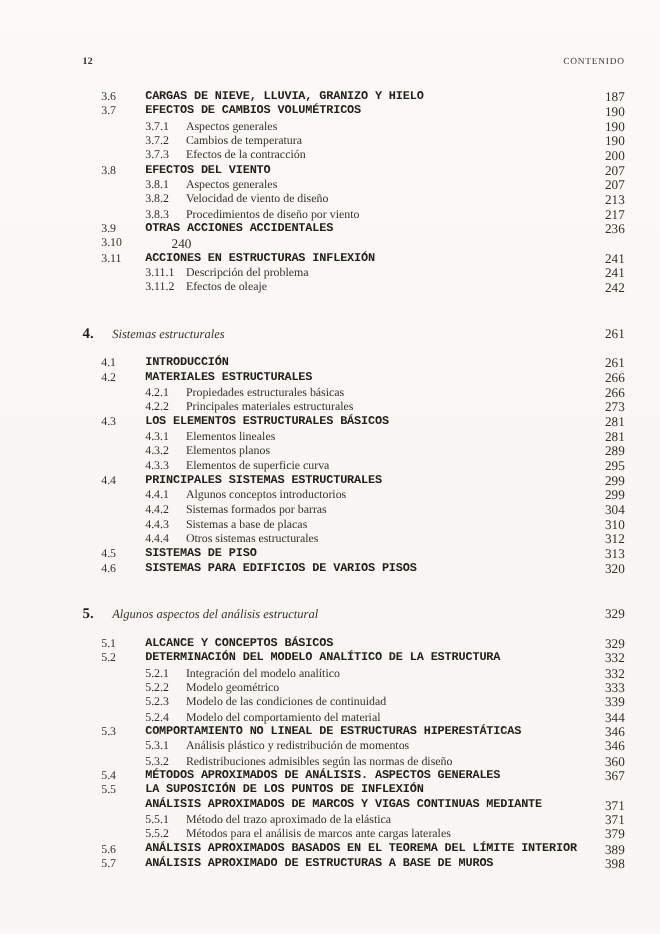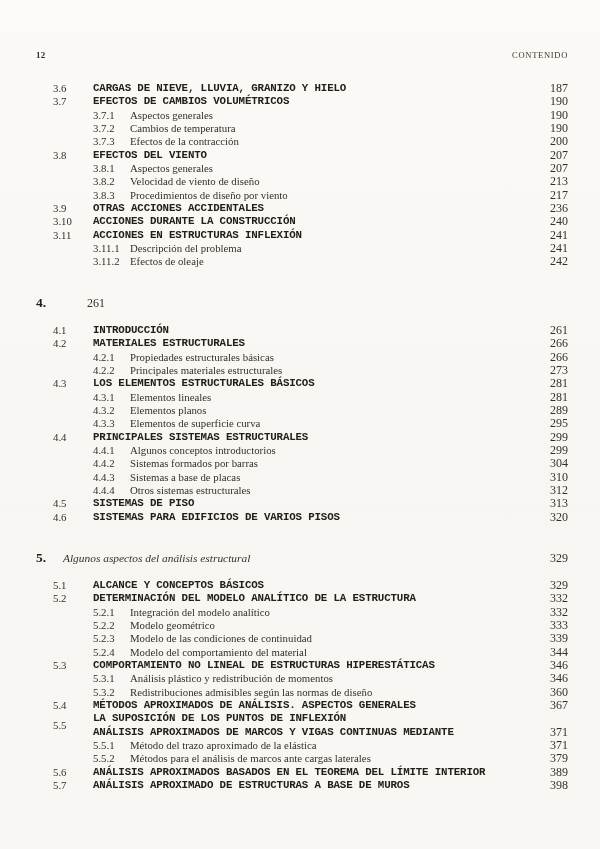--- a/index.html
+++ b/index.html
@@ -1,21 +1,21 @@
 <!DOCTYPE html>
 <html><head>
 <meta charset="utf-8">
 <style>
   html, body { margin: 0; padding: 0; }
   .page {
     position: relative;
     width: 600px;
     height: 849px;
     box-sizing: border-box;
-    padding: 50px 32px 0 36px;
+    padding: 50px 32px 0 75px;
     background: linear-gradient(180deg, #fbfaf7 0%, #f8f6f2 60%, #f9f7f3 100%);
     color: #2b2824;
     font-family: "Liberation Serif", serif;
     overflow: hidden;
   }
   .header {
     display: flex;
     justify-content: space-between;
     align-items: baseline;
   }
@@ -45,21 +45,21 @@
     color: #211e1a;
   }
   .ch-title {
     flex: 1;
     font-style: italic;
     font-size: 11.4px;
     color: #35322c;
   }
   .row {
     display: flex;
-    align-items: center;
+    align-items: flex-start;
     font-size: 10.8px;
     line-height: 13.35px;
   }
   .row .num { flex: none; color: #332f2a; }
   .row.section { padding-left: 17px; }
   .row.section .num { width: 40px; }
   .row.sub { padding-left: 57px; }
   .row.sub .num { width: 37px; }
   .title { flex: 1; }
   .row.section .title {
@@ -155,23 +155,20 @@
       </div>
       <div class="row section">
         <span class="num">3.9</span>
         <span class="title">
           <div class="tline">OTRAS ACCIONES ACCIDENTALES</div>
         </span>
         <span class="pageno">236</span>
       </div>
       <div class="row section">
         <span class="num">3.10</span>
-        <span class="title">
-          <div class="tline">ACCIONES DURANTE LA CONSTRUCCIÓN</div>
-        </span>
         <span class="pageno">240</span>
       </div>
       <div class="row section">
         <span class="num">3.11</span>
         <span class="title">
           <div class="tline">ACCIONES EN ESTRUCTURAS INFLEXIÓN</div>
         </span>
         <span class="pageno">241</span>
       </div>
       <div class="row sub">
@@ -183,20 +180,21 @@
       </div>
       <div class="row sub">
         <span class="num">3.11.2</span>
         <span class="title">
           <div class="tline">Efectos de oleaje</div>
         </span>
         <span class="pageno">242</span>
       </div>
       <div class="chapter">
         <span class="ch-num">4.</span>
+        <span class="ch-title">Sistemas estructurales</span>
         <span class="pageno">261</span>
       </div>
       <div class="row section">
         <span class="num">4.1</span>
         <span class="title">
           <div class="tline">INTRODUCCIÓN</div>
         </span>
         <span class="pageno">261</span>
       </div>
       <div class="row section">

